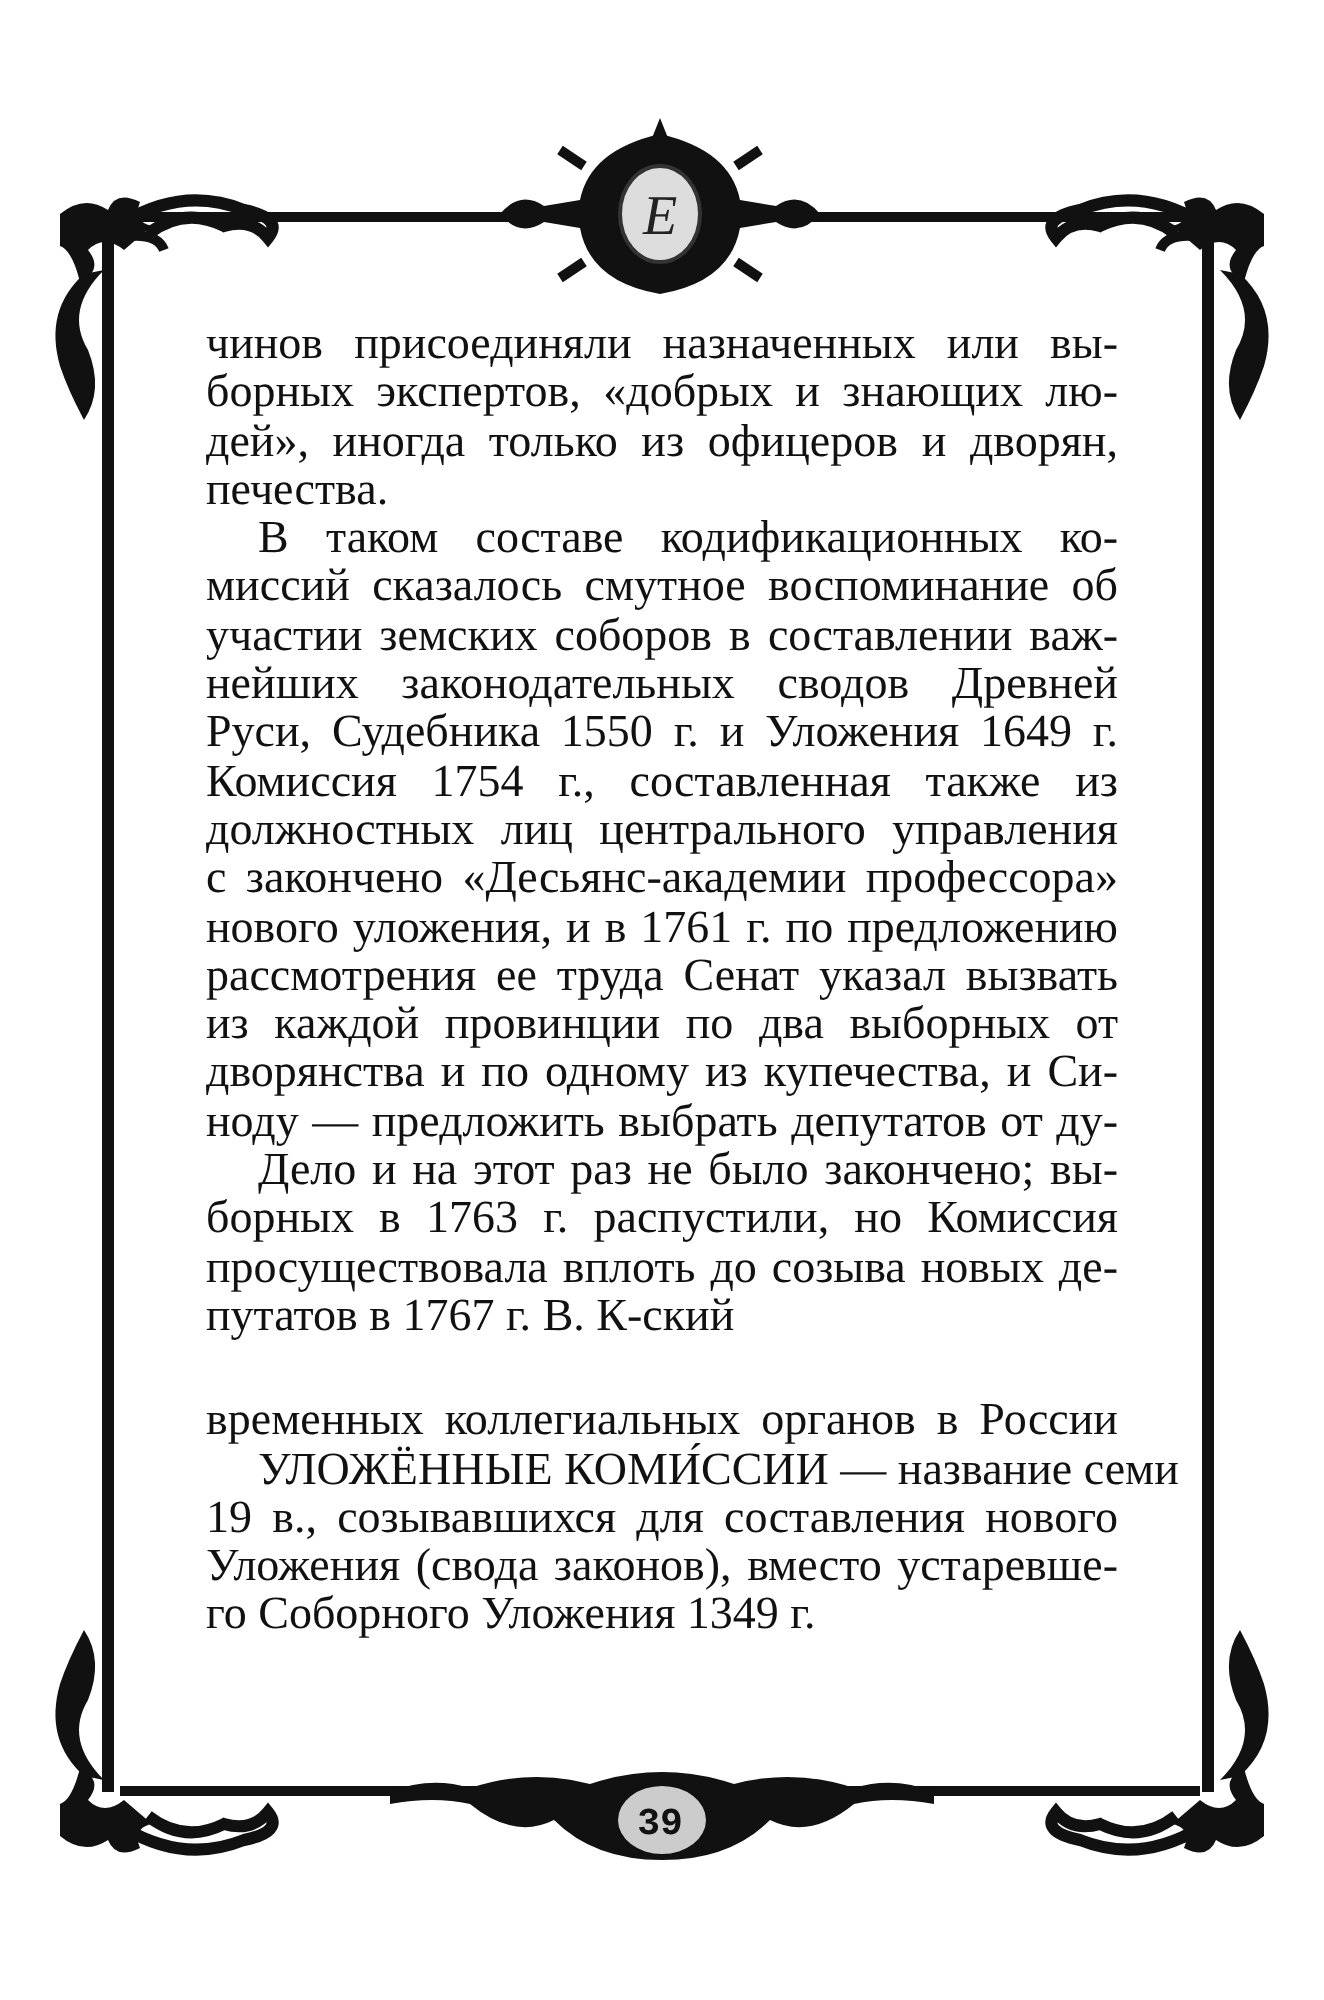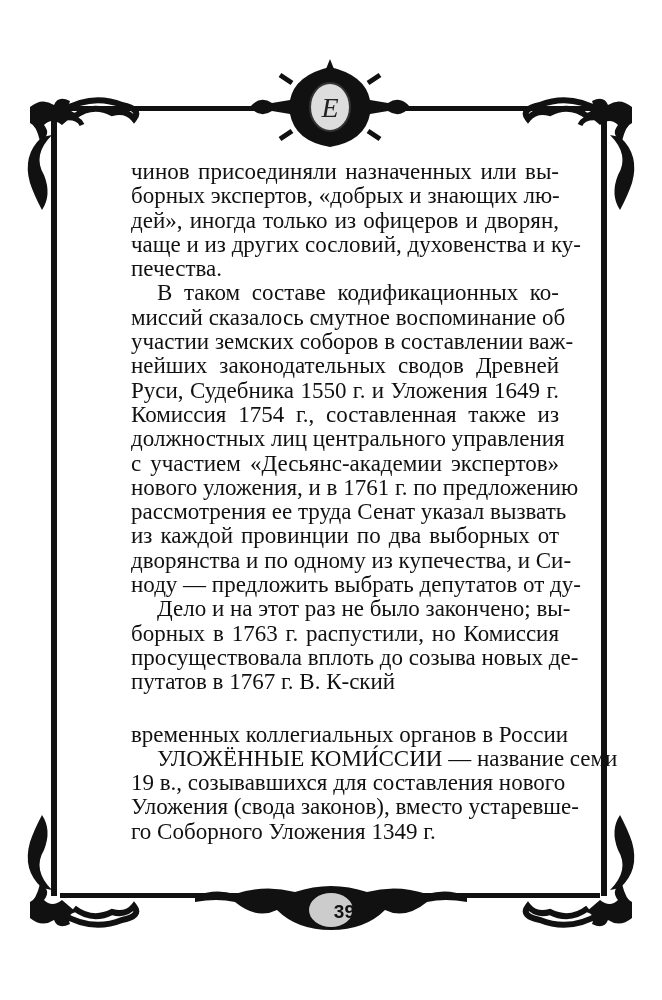--- a/index.html
+++ b/index.html
@@ -10,29 +10,29 @@
   .frame-top { left:60px; top:106px; width:540px; height:5px; }
   .frame-bottom { left:60px; top:893px; width:540px; height:5px; }
   .frame-left { left:51px; top:110px; width:6px; height:786px; }
   .frame-right { left:601px; top:110px; width:6px; height:786px; }
   .orn { position:absolute; }
   .text-body {
     position:absolute; left:103px; top:160px; width:456px;
     font-family:"Liberation Serif", "DejaVu Serif", serif;
     font-size:23px; line-height:24.3px; color:#111;
   }
-  .line { display:block; text-align:justify; text-align-last:justify; white-space:nowrap; height:24.3px;margin-left:28px; }
+  .line { display:block; text-align:justify; text-align-last:justify; white-space:nowrap; height:24.3px; }
   .line.last { text-align-last:left; }
   .indent { padding-left:26px; }
   .gap { height:28px; }
   .it { }
   .pageno {
     position:absolute; left:305px; top:897px; width:50px; height:30px;
-    font-family:Liberation Sans, sans-serif; font-size:19px; font-weight:bold;
-    text-align:right; line-height:30px; color:#111;
+    font-family:Liberation Mono, monospace; font-size:19px; font-weight:bold;
+    text-align:center; line-height:30px; color:#111;
   }
 </style>
 </head>
 <body>
 
 <div class="page">
 
   <div class="frame-line frame-top"></div>
   <div class="frame-line frame-bottom"></div>
   <div class="frame-line frame-left"></div>
@@ -74,32 +74,31 @@
     <path d="M0 16 Q20 8 40 14 Q70 4 100 12 Q136 0 172 12 Q202 4 232 14 Q252 8 272 16 L272 22 Q250 18 232 22 Q210 40 190 30 Q170 50 136 50 Q102 50 82 30 Q62 40 40 22 Q22 18 0 22Z" fill="#111"></path>
     <ellipse cx="136" cy="30" rx="22" ry="17" fill="#ccc"></ellipse>
   </svg>
   <div class="pageno">39</div>
 
   <div class="text-body">
     <div>
       <span class="line">чинов присоединяли назначенных или вы-</span>
       <span class="line">борных экспертов, «добрых и знающих лю-</span>
       <span class="line">дей», иногда только из офицеров и дворян,</span>
-      <span class="line">чаще и из других сословий, духовенства и ку-</span>
       <span class="line last">печества.</span>
     </div>
     <div>
       <span class="line indent">В таком составе кодификационных ко-</span>
       <span class="line">миссий сказалось смутное воспоминание об</span>
       <span class="line">участии земских соборов в составлении важ-</span>
       <span class="line">нейших законодательных сводов Древней</span>
       <span class="line">Руси, Судебника 1550 г. и Уложения 1649 г.</span>
       <span class="line">Комиссия 1754 г., составленная также из</span>
       <span class="line">должностных лиц центрального управления</span>
-      <span class="line">с участием «Десьянс-академии экспертов»</span>
+      <span class="line">с закончено «Десьянс-академии профессора»</span>
       <span class="line">нового уложения, и в 1761 г. по предложению</span>
       <span class="line">рассмотрения ее труда Сенат указал вызвать</span>
       <span class="line">из каждой провинции по два выборных от</span>
       <span class="line">дворянства и по одному из купечества, и Си-</span>
       <span class="line">ноду — предложить выбрать депутатов от ду-</span>
     </div>
     <div>
       <span class="line indent">Дело и на этот раз не было закончено; вы-</span>
       <span class="line">борных в 1763 г. распустили, но Комиссия</span>
       <span class="line">просуществовала вплоть до созыва новых де-</span>

